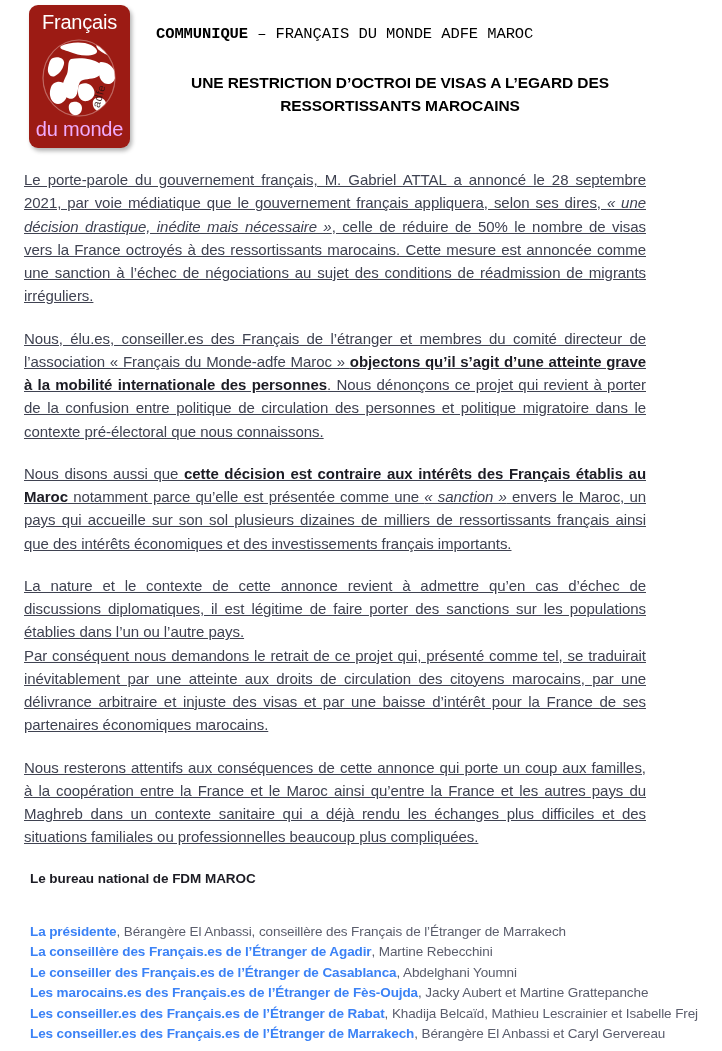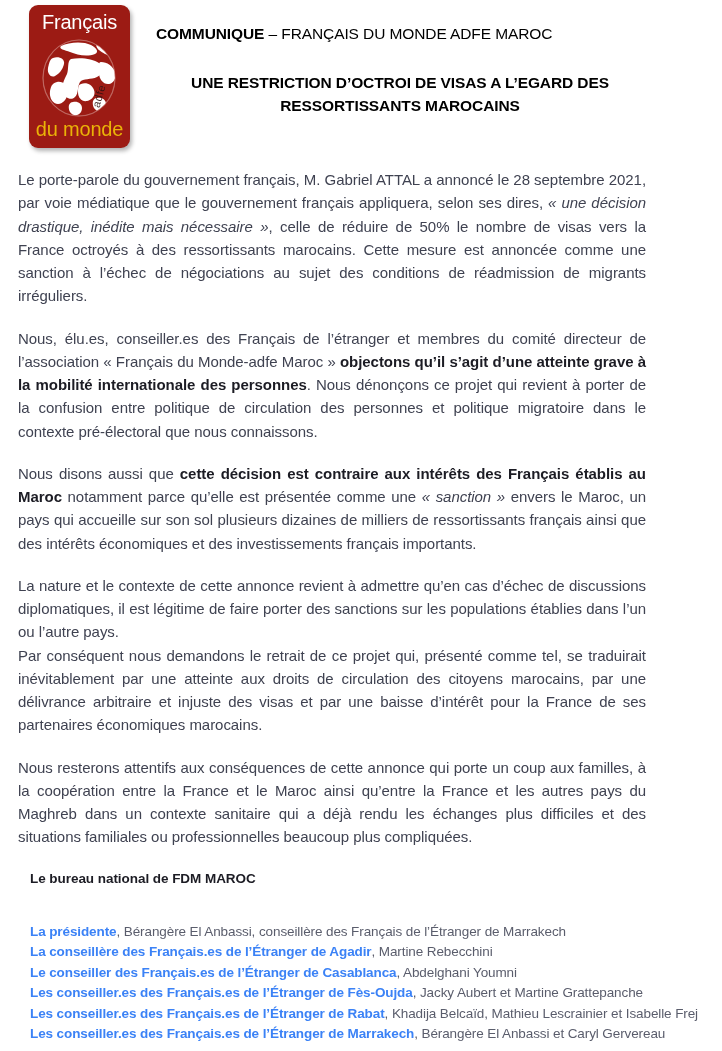--- a/index.html
+++ b/index.html
@@ -53,21 +53,21 @@
     letter-spacing: -0.2px;
     font-family: "Liberation Sans", sans-serif;
     line-height: 1;
   }
   .logo-bottom {
     position: absolute;
     bottom: 9px;
     left: 0;
     width: 100%;
     text-align: center;
-    color: #eab308;
+    color: #f0abfc;
     font-size: 20px;
     letter-spacing: -0.2px;
     font-family: "Liberation Sans", sans-serif;
     line-height: 1;
   }
   .logo-globe {
     position: absolute;
     top: 33px;
     left: 8px;
     width: 85px;
@@ -92,38 +92,40 @@
     padding-right: 8px;
     box-sizing: border-box;
   }
   .communique {
     font-size: 15.5px;
     color: #000000;
     padding-top: 20px;
     padding-left: 10px;
     line-height: 1.2;
     letter-spacing: -0.1px;
+    font-family: Liberation Mono, monospace;
   }
   .communique .b { font-weight: bold; }
   .communique .r { font-weight: normal; }
 
   .maintitle {
     margin-top: 27px;
     text-align: center;
     font-weight: bold;
     font-size: 15.5px;
     color: #000000;
     line-height: 1.52;
     letter-spacing: -0.1px;
   }
 
   
   .body-area {
-    padding: 0 30px 0 18px;
-    box-sizing: border-box;
+    padding: 0 30px 0 24px;
+    box-sizing: border-box;
+    text-decoration: underline;
   }
   p.para {
     margin: 0 0 19px 0;
     text-align: justify;
     font-size: 15px;
     line-height: 1.55;
     color: #3f4251;
     letter-spacing: -0.05px;
   }
   p.para.tight { margin-bottom: 0; }
@@ -217,18 +219,18 @@
 
     <p class="para">Nous resterons attentifs aux conséquences de cette annonce qui porte un coup aux familles, à la coopération entre la France et le Maroc ainsi qu’entre la France et les autres pays du Maghreb dans un contexte sanitaire qui a déjà rendu les échanges plus difficiles et des situations familiales ou professionnelles beaucoup plus compliquées.</p>
   </div>
 
   <div class="sign-block">
     <div class="bureau">Le bureau national de FDM MAROC</div>
 
     <div class="sig-line"><span class="role">La présidente</span><span>, Bérangère El Anbassi, conseillère des Français de l’Étranger de Marrakech</span></div>
     <div class="sig-line"><span class="role">La conseillère des Français.es de l’Étranger de Agadir</span><span>, Martine Rebecchini</span></div>
     <div class="sig-line"><span class="role">Le conseiller des Français.es de l’Étranger de Casablanca</span><span>, Abdelghani Youmni</span></div>
-    <div class="sig-line"><span class="role">Les conseiller.es des Français.es de l’Étranger de Fès-Oujda</span><span>, Jacky Aubert et Martine Grattepanche</span></div>
+    <div class="sig-line"><span class="role">Les marocains.es des Français.es de l’Étranger de Fès-Oujda</span><span>, Jacky Aubert et Martine Grattepanche</span></div>
     <div class="sig-line"><span class="role">Les conseiller.es des Français.es de l’Étranger de Rabat</span><span>, Khadija Belcaïd, Mathieu Lescrainier et Isabelle Frej</span></div>
     <div class="sig-line"><span class="role">Les conseiller.es des Français.es de l’Étranger de Marrakech</span><span>, Bérangère El Anbassi et Caryl Gervereau</span></div>
   </div>
 
 </div>
 
 </body></html>

